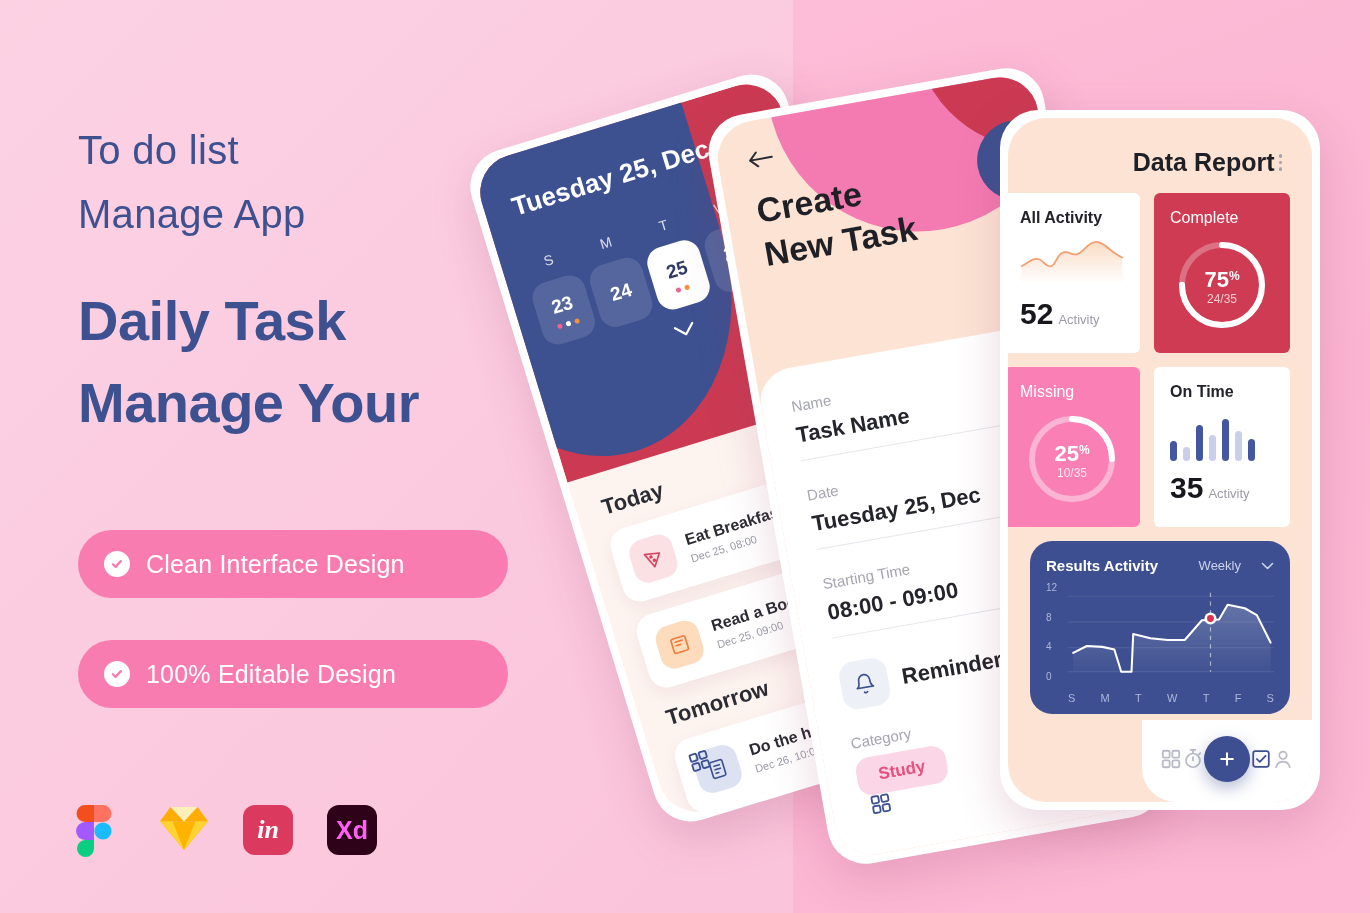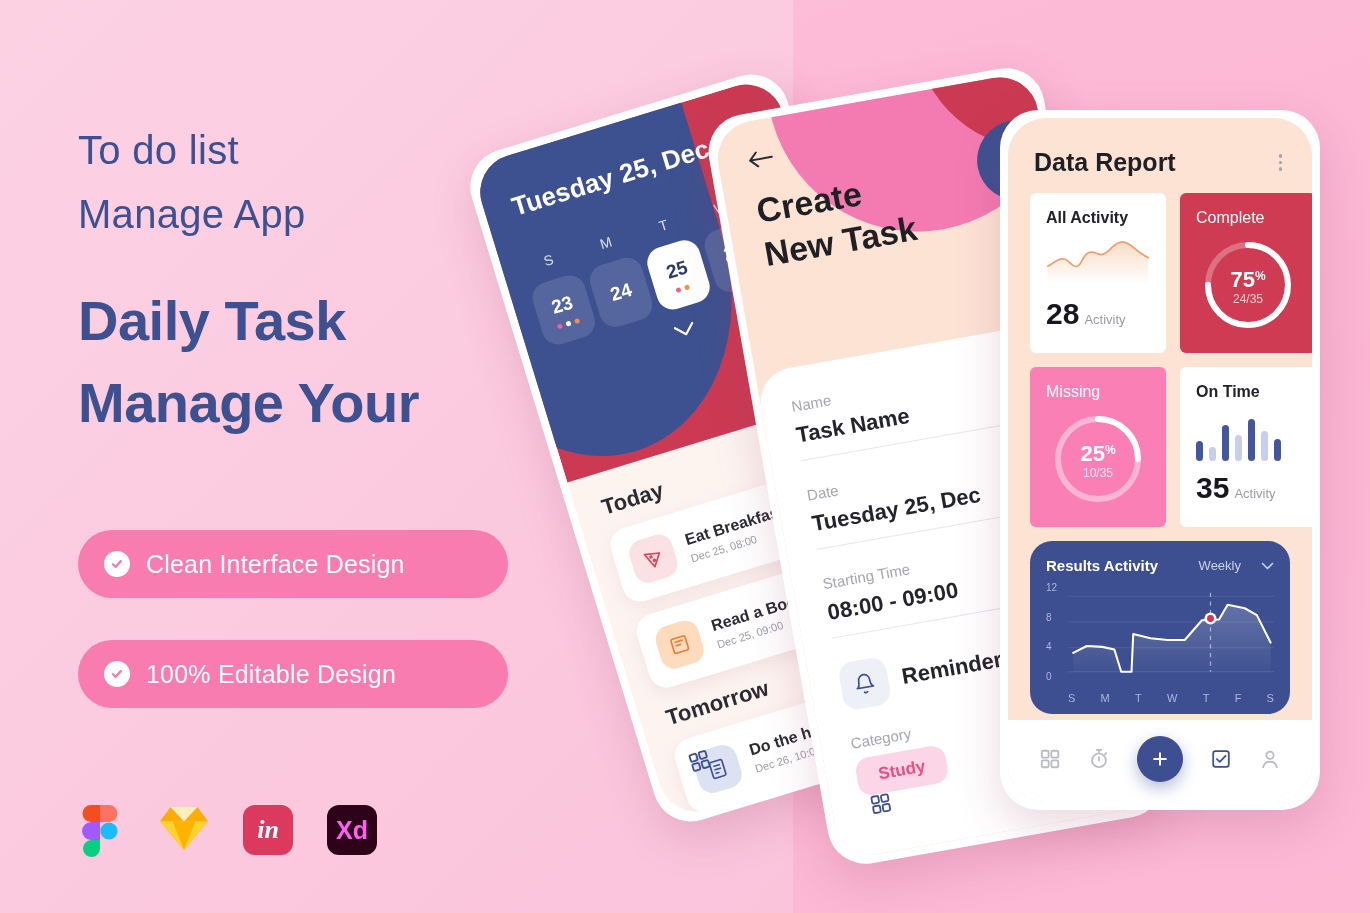--- a/index.html
+++ b/index.html
@@ -46,21 +46,21 @@
   }
   .badge-check {
     width: 26px; height: 26px; border-radius: 50%;
     background: #ffffff; flex: none;
     display: flex; align-items: center; justify-content: center;
   }
   .badge-check svg { width: 14px; height: 14px; }
   .badge-label { font-size: 25px; color: #fff; font-weight: 400; letter-spacing: .2px; }
 
   
-  .logos { position: absolute; left: 75px; top: 805px; display: flex; gap: 34px; align-items: center; text-align: center; }
+  .logos { position: absolute; left: 75px; top: 805px; display: flex; gap: 34px; align-items: center; }
   .logo { width: 50px; height: 50px; position: relative; }
   .logo-tile { width: 50px; height: 50px; border-radius: 12px;
     display: flex; align-items: center; justify-content: center;
     font-weight: bold; }
   .logo-invision { background: #DC395F; color: #fff; font-size: 26px; font-style: italic;
     font-family: "Liberation Serif", serif; }
   .logo-xd { background: #2E0219; color: #FF61F6; font-size: 25px; }
 
   
   .phone {
@@ -178,21 +178,21 @@
   .create-bottom-grid { position: absolute; left: 38px; bottom: 34px; }
 
   
   #phone-report {
     left: 1000px; top: 110px; width: 320px; height: 700px;
     transform: rotate(0deg);
   }
   #phone-report .screen {
     position: absolute; inset: 8px; border-radius: 38px;
     background: #FCE3D4; overflow: hidden;
-    display: flex; flex-direction: column;
+    display: flex; flex-direction: column; align-items: flex-end;
   }
   .rep-head {
     display: flex; align-items: center; justify-content: space-between;
     padding: 30px 26px 16px;
   }
   .rep-title { font-size: 25px; font-weight: bold; color: #1F1F26; }
   .rep-kebab { display: flex; flex-direction: column; gap: 3px; padding: 4px; }
   .rep-kebab i { width: 3.5px; height: 3.5px; border-radius: 50%; background: #A3A3AE; display: block; }
   .rep-grid {
     display: grid; grid-template-columns: 1fr 1fr; gap: 14px;
@@ -495,21 +495,21 @@
             <defs>
                 <linearGradient id="sparkg" x1="0" y1="0" x2="0" y2="1">
               <stop offset="0%" stop-color="#F7C9A6" stop-opacity=".65"></stop>
               <stop offset="100%" stop-color="#F7C9A6" stop-opacity="0"></stop>
             </linearGradient>
               </defs>
             <path d="M2 34 C10 30 14 24 22 26 C28 28 30 36 36 34 C42 32 42 20 50 18 C58 16 58 22 66 20 C74 18 78 6 88 6 C98 6 104 18 118 24 L118 54 L2 54 Z" fill="url(#sparkg)"></path>
             <path d="M2 34 C10 30 14 24 22 26 C28 28 30 36 36 34 C42 32 42 20 50 18 C58 16 58 22 66 20 C74 18 78 6 88 6 C98 6 104 18 118 24" fill="none" stroke="#F0A070" stroke-width="2" stroke-linecap="round"></path>
           </svg>
           <div>
-            <span class="big-num">28</span><span class="small-lbl">Activity</span>
+            <span class="big-num">52</span><span class="small-lbl">Activity</span>
           </div>
         </div>
 
         <div class="card card-crimson">
           <div class="card-title on-color">Complete</div>
           <div class="donut-wrap">
             <svg width="104" height="104" viewBox="0 0 104 104">
               <circle cx="52" cy="52" r="40" fill="none" stroke="rgba(255,255,255,.28)" stroke-width="6"></circle>
               <circle cx="52" cy="52" r="40" fill="none" stroke="#fff" stroke-width="6" stroke-linecap="round" stroke-dasharray="188.5 251.3" transform="rotate(-90 52 52)"></circle>
               <text x="52" y="54" text-anchor="middle" font-size="22" font-weight="bold" fill="#fff" font-family="Liberation Sans, sans-serif">

